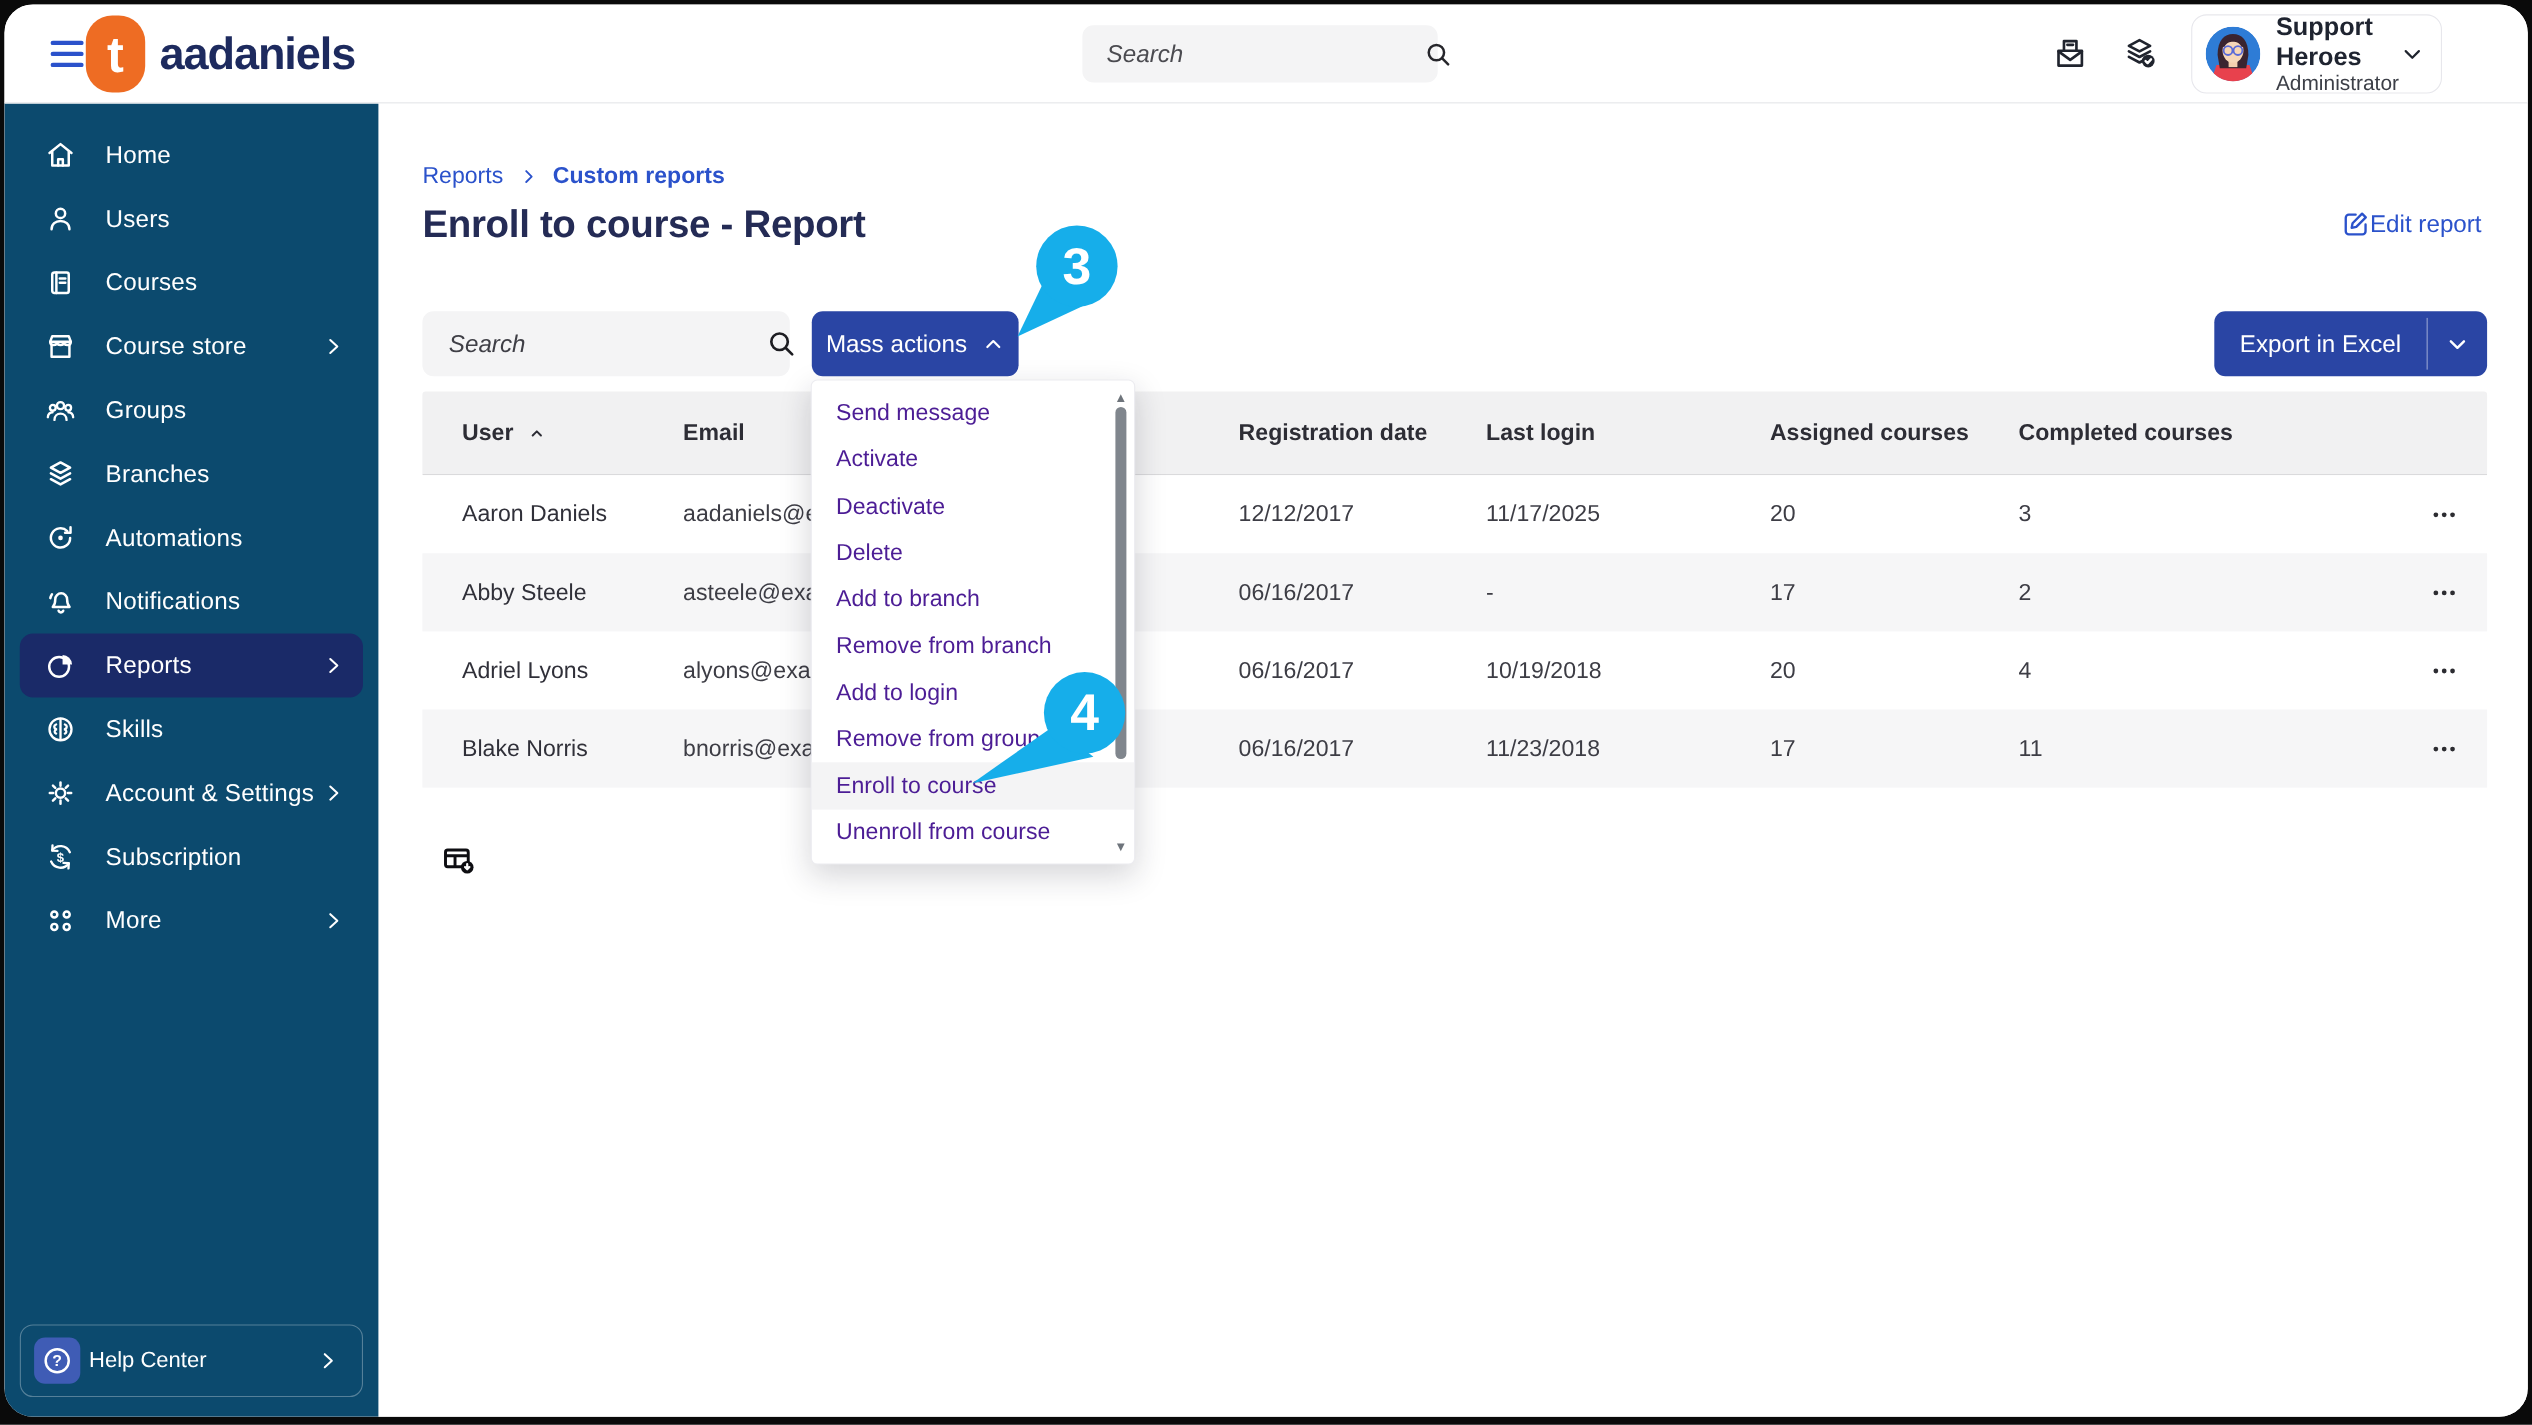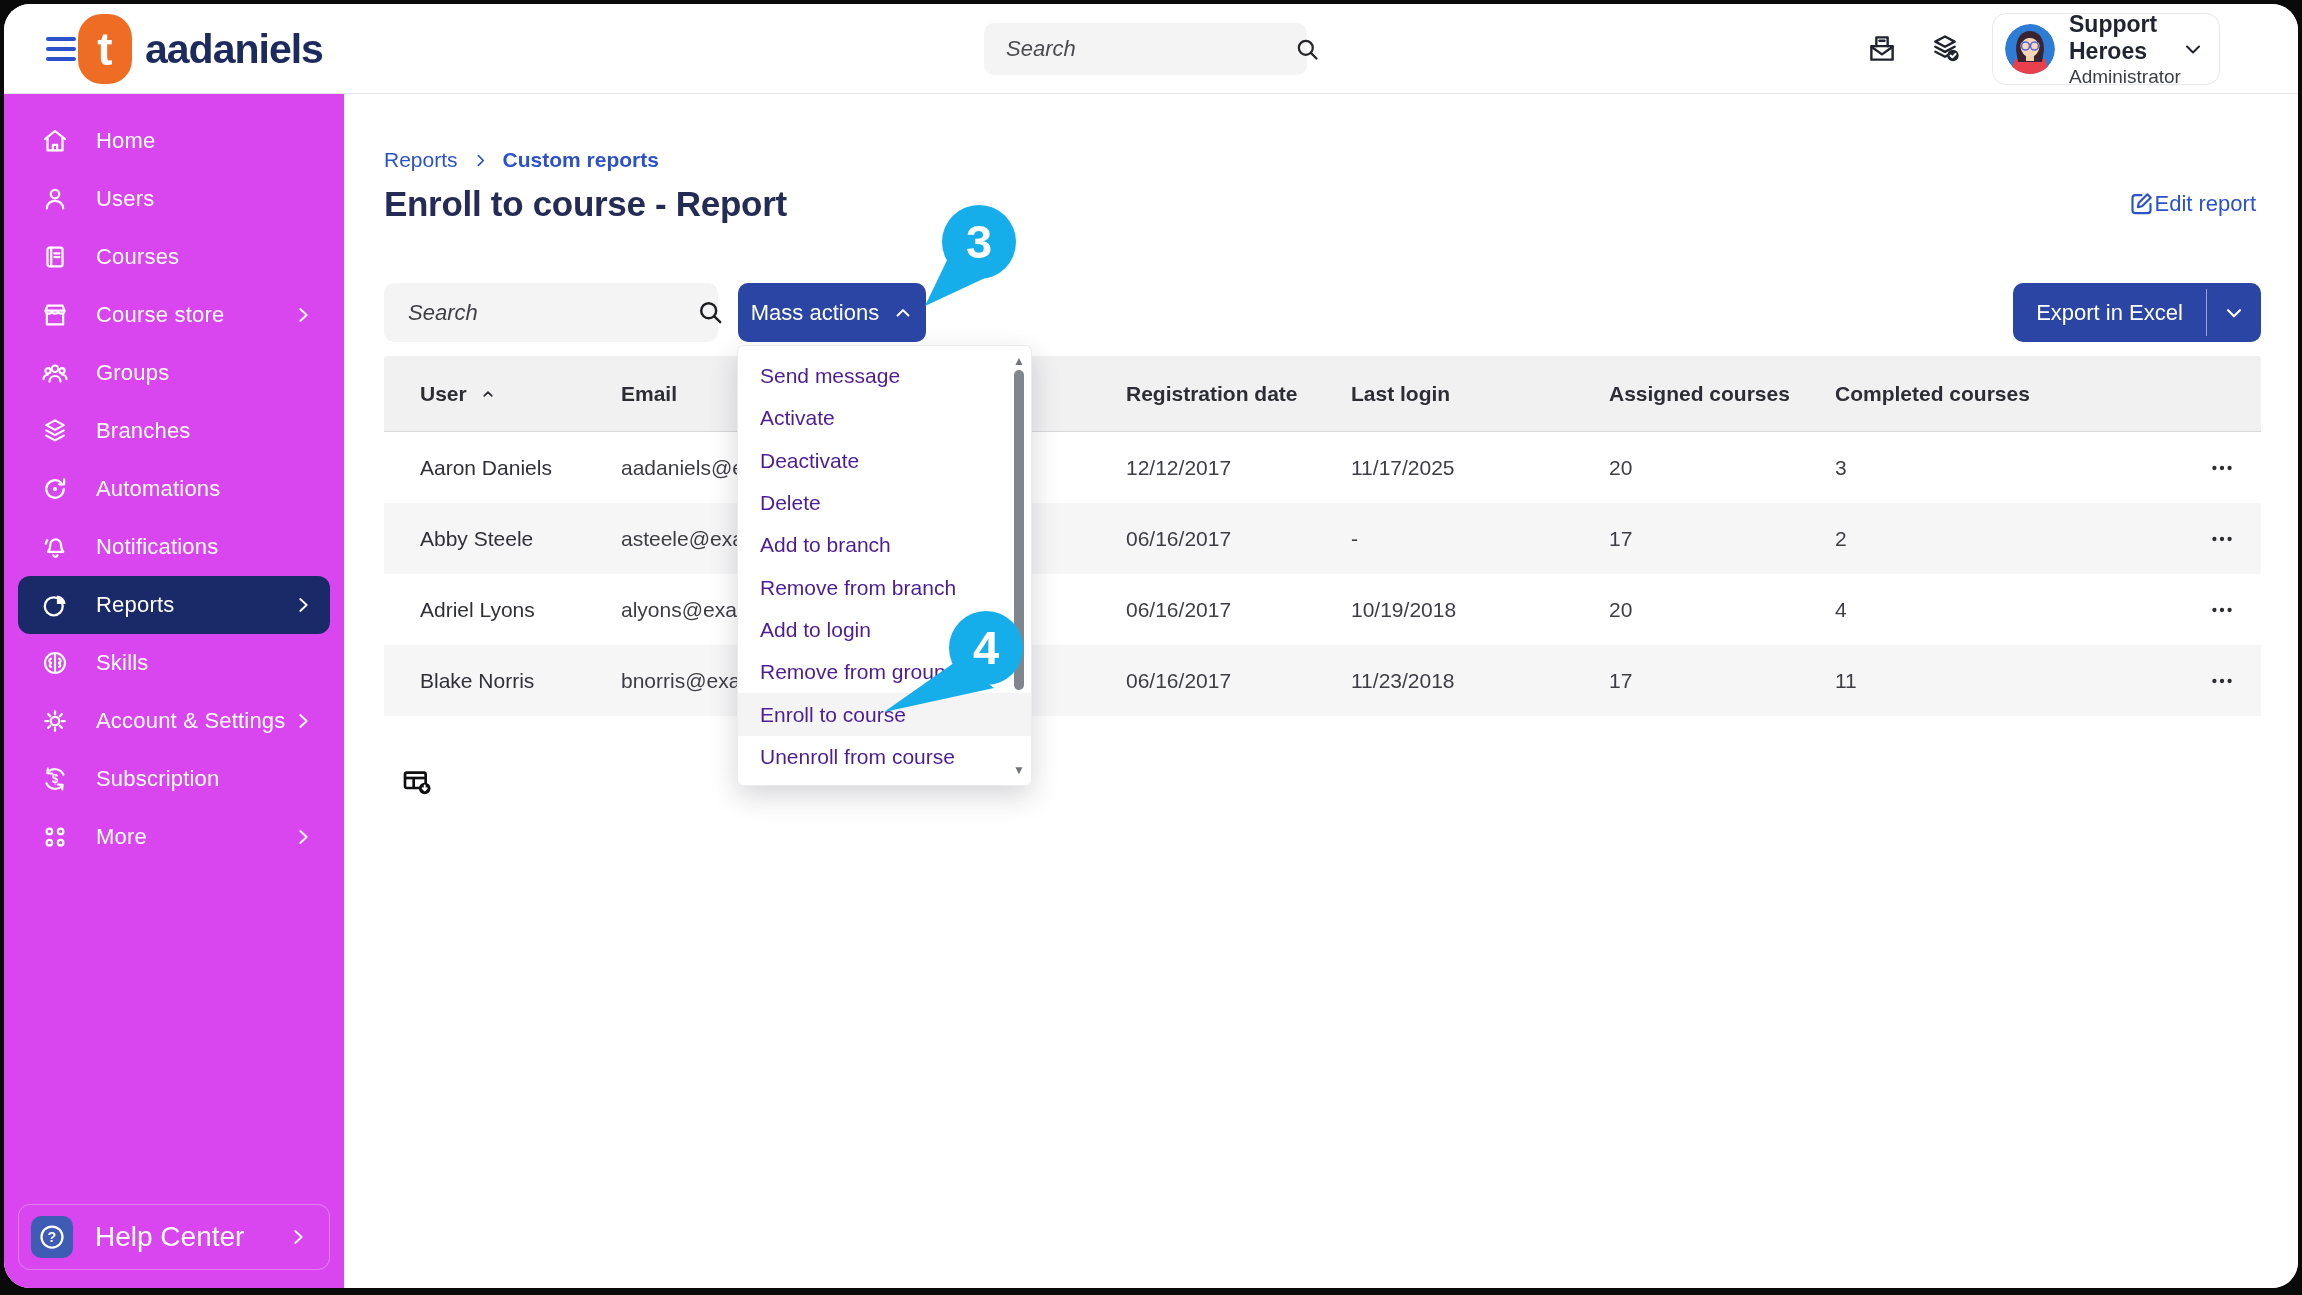--- a/index.html
+++ b/index.html
@@ -20,30 +20,30 @@
   .top-icons { position:absolute; left:1861px; top:28px; display:flex; gap:29px; }
   .top-icons .tico { width:34px; height:34px; display:flex; cursor:pointer; }
   .usercard { position:absolute; left:1988px; top:9px; width:228px; height:72px; border:1px solid #e7e7ec; border-radius:14px; display:flex; align-items:center; cursor:pointer; background:#fff; }
   .avatar { width:50px; height:50px; margin-left:12px; border-radius:50%; overflow:hidden; flex:none; }
   .uc-text { margin-left:14px; flex:1; }
   .uc-name { font-size:23px; font-weight:bold; color:#1f2430; line-height:27px; }
   .uc-role { font-size:19px; color:#3c3f47; line-height:23px; }
   .uc-chev { margin-right:18px; display:flex; }
 
   
-  .sidebar { position:absolute; top:90px; left:0; bottom:0; width:340px; background:#d946ef; z-index:30; }
+  .sidebar { position:absolute; top:90px; left:0; bottom:0; width:340px; background:#0c4a6e; z-index:30; }
   .side-list { position:absolute; top:18px; left:0; right:0; }
   .side-item { height:58px; display:flex; align-items:center; color:#fff; cursor:pointer; position:relative; margin:0 14px; border-radius:12px; padding:0 16px 0 22px; }
   .side-item .sicon { width:30px; height:30px; display:flex; flex:none; }
   .side-item .slabel { margin-left:26px; font-size:22px; letter-spacing:.2px; }
   .side-item .schev { margin-left:auto; display:flex; }
   .side-item.selected { background:#1a2a68; }
   .helpbox { position:absolute; left:14px; right:14px; bottom:18px; height:66px; border:1px solid rgba(255,255,255,.3); border-radius:12px; display:flex; align-items:center; color:#fff; cursor:pointer; }
   .help-tile { width:42px; height:42px; margin-left:12px; border-radius:10px; background:#3f5cb5; display:flex; align-items:center; justify-content:center; }
-  .helpbox .slabel { margin-left:22px; font-size:28px; }
+  .helpbox .slabel { margin-left:8px; font-size:20px; }
   .helpbox .schev { margin-left:auto; margin-right:20px; display:flex; }
 
   
   .content { position:absolute; top:90px; left:340px; right:0; bottom:0; background:#fff; z-index:1; }
   .breadcrumb { position:absolute; left:40px; top:54px; display:flex; align-items:center; gap:14px; font-size:21px; }
   .crumb { color:#2b52cb; cursor:pointer; }
   .crumb.current { font-weight:bold; }
   .page-title { position:absolute; left:40px; top:90px; font-size:35px; font-weight:bold; color:#242b55; letter-spacing:-.3px; }
   .edit-report { position:absolute; right:42px; top:96px; display:flex; align-items:center; color:#2b52cb; font-size:22px; cursor:pointer; }
 

